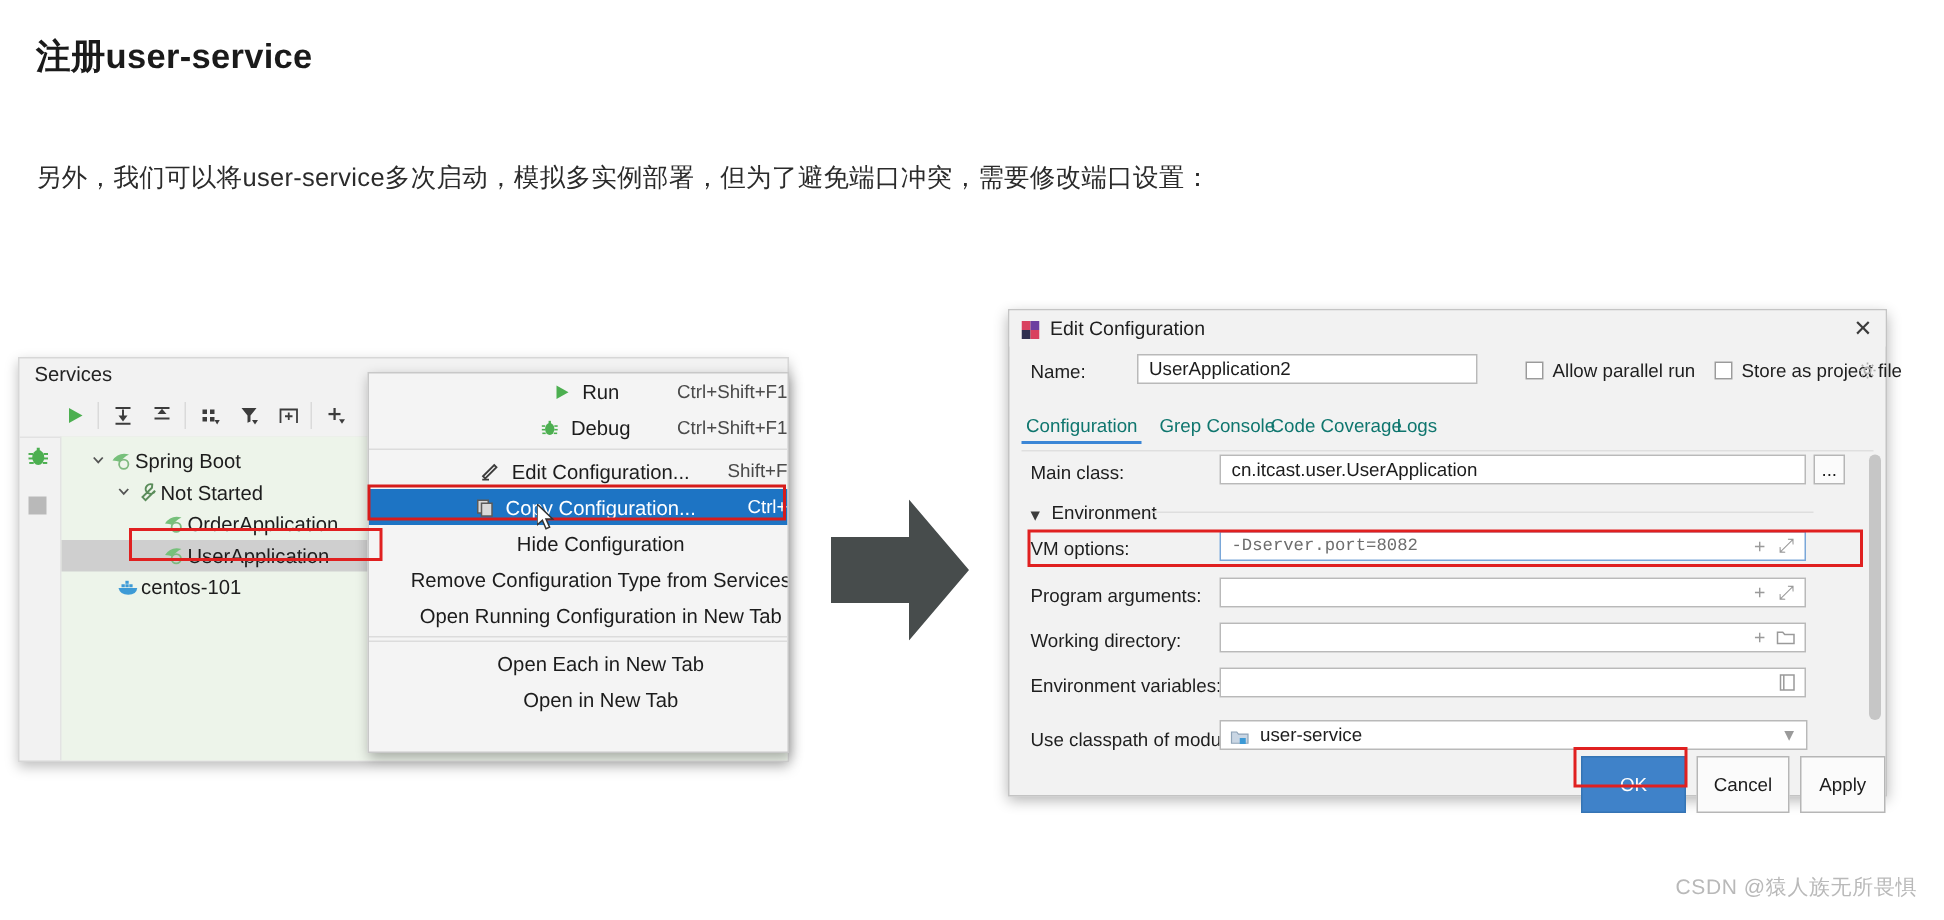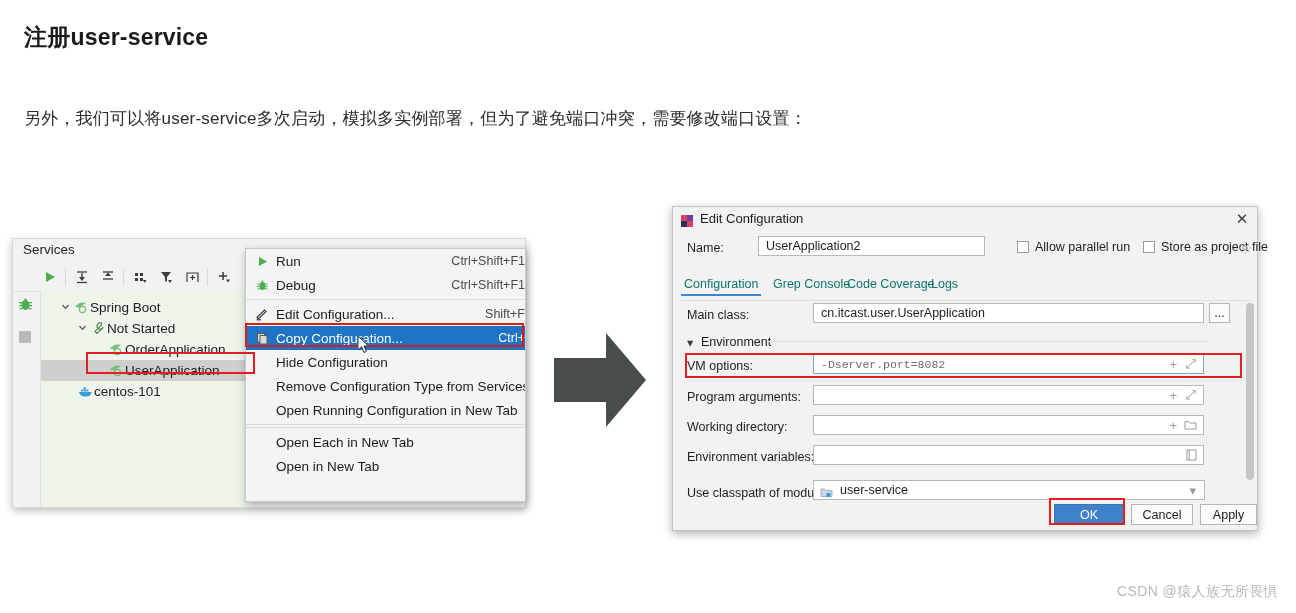--- a/index.html
+++ b/index.html
@@ -104,20 +104,21 @@
     z-index: 5;
     overflow: hidden;
   }
   .menu-item {
     position: relative;
     height: 24px;
     display: flex; align-items: center;
     font-size: 13.5px; color: #1c1c1c;
     padding-left: 6px;
     white-space: nowrap;
+    justify-content: center;
   }
   .menu-item .mi-ico {
     width: 20px; height: 20px;
     display: flex; align-items: center; justify-content: center;
     flex: none;
   }
   .menu-item .mi-label { padding-left: 4px; }
   .menu-item .mi-short {
     position: absolute; right: 0px; top: 0; bottom: 0;
     display: flex; align-items: center;
@@ -238,21 +239,21 @@
   #vm-highlight {
     position: absolute;
     left: 685px; top: 353px;
     width: 557px; height: 25px;
     border: 2px solid #e02020;
     box-sizing: border-box;
     z-index: 4; pointer-events: none;
   }
   .btn {
     position: absolute;
-    height: 21px;
+    height: 38px;
     border: 1px solid #b6b6b6;
     background: #fbfbfb;
     box-sizing: border-box;
     display: flex; align-items: center; justify-content: center;
     font-size: 12.5px; color: #1c1c1c;
   }
   .btn.primary {
     background: #3f82c9;
     border-color: #3574b4;
     color: #ffffff;

